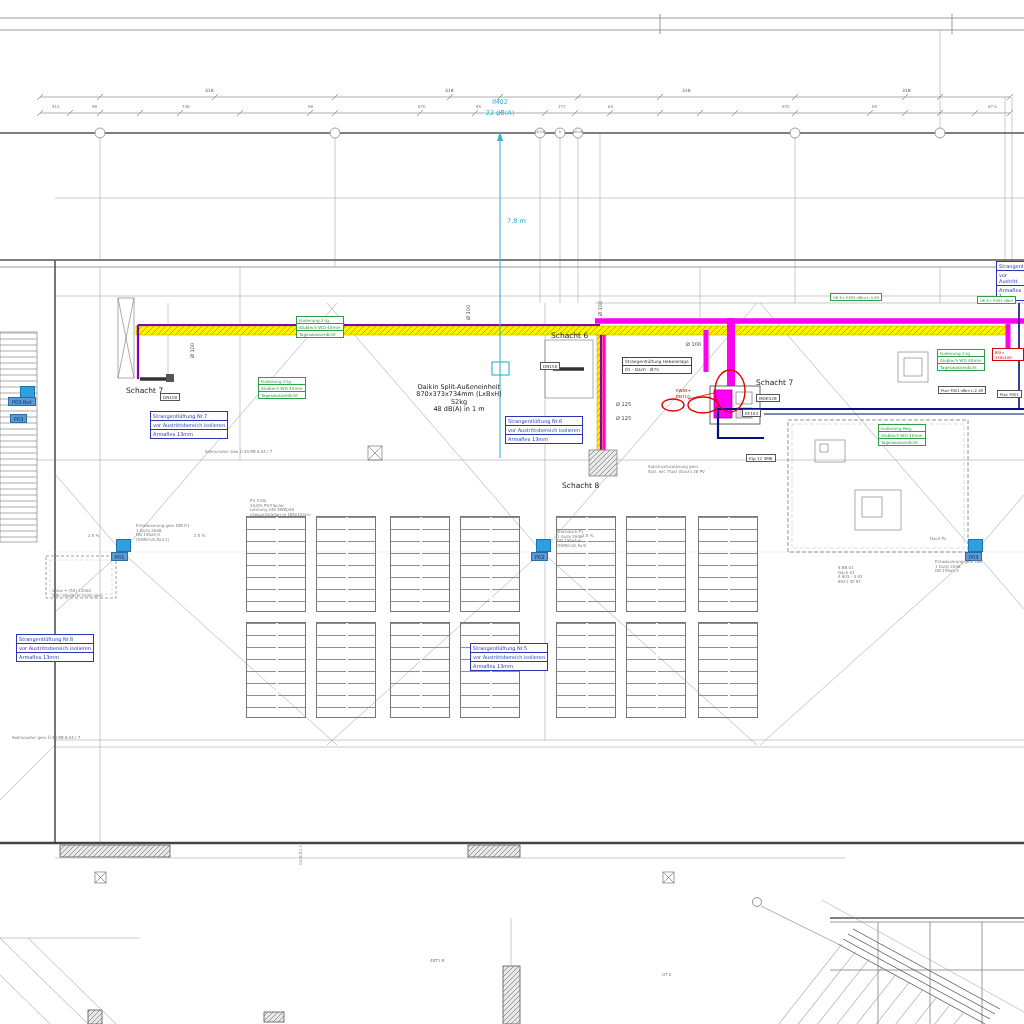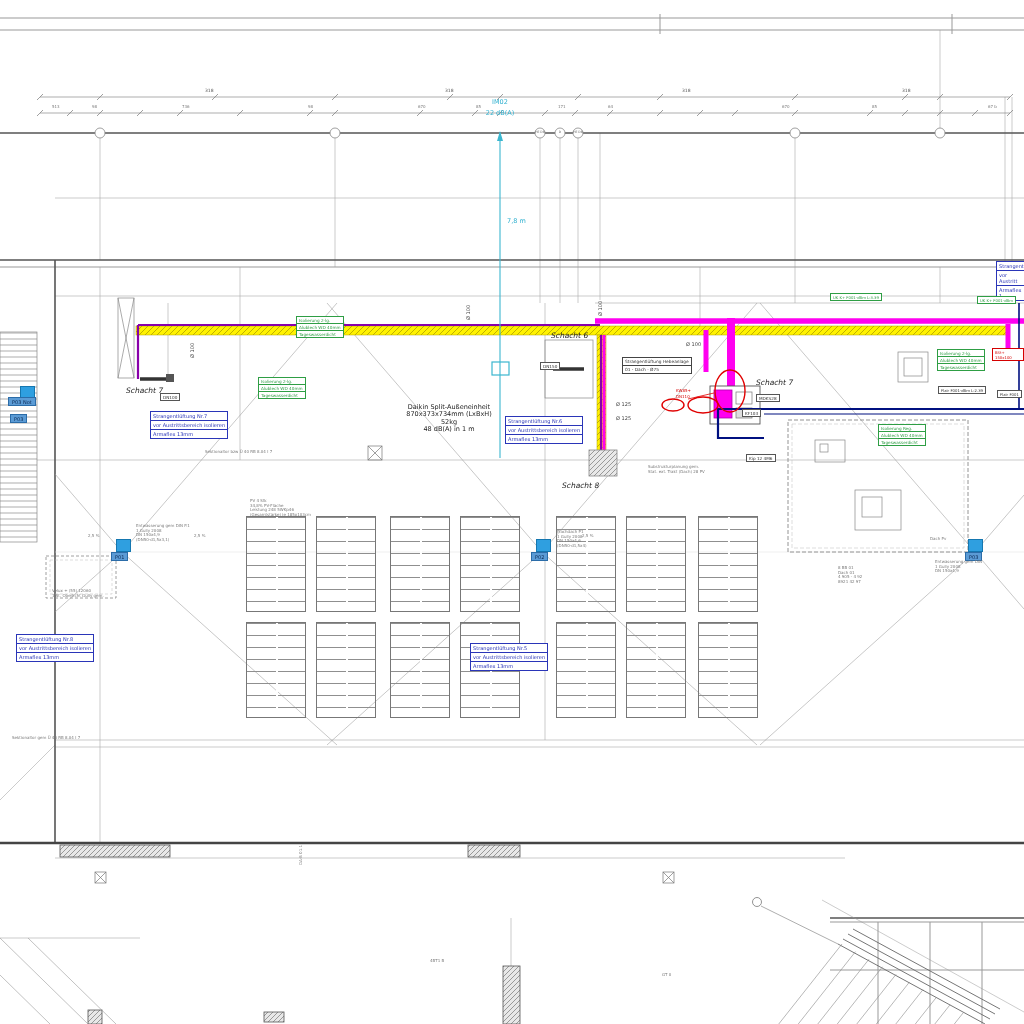--- a/index.html
+++ b/index.html
@@ -4,21 +4,21 @@
 <style>
   html,body{margin:0;padding:0;background:#fff;}
   .stage{position:relative;width:1024px;height:1024px;background:#fff;overflow:hidden;
          font-family:"DejaVu Sans",sans-serif;}
   svg.lines{position:absolute;left:0;top:0;}
   .t{position:absolute;white-space:nowrap;color:#333;line-height:1.15;}
   .f4{font-size:4px;color:#7a7a7a;}
   .f45{font-size:4.5px;color:#555;}
   .f5{font-size:5px;color:#444;}
   .f65{font-size:6.5px;color:#222;}
-  .f7{font-size:7.5px;color:#222;font-style:italic;}
+  .f7{font-size:7.5px;color:#222;}
   .cy{color:#2fb0cf;}
   .red{color:#d40000;}
   .ctr{text-align:center;}
   .rot{transform:rotate(-90deg);transform-origin:left top;}
   .vert{writing-mode:vertical-rl;transform:rotate(180deg);}
   .bnote{position:absolute;background:#fff;border:1px solid #2a35b8;color:#2a35b8;font-size:5px;}
   .bnote div{border-bottom:1px solid #2a35b8;padding:1px 2px;}
   .bnote div:last-child{border-bottom:none;}
   .gnote{position:absolute;background:#fff;border:1px solid #2e9e44;color:#2e9e44;font-size:4.2px;}
   .gnote div{border-bottom:1px solid #2e9e44;padding:0.5px 2px;}
@@ -271,21 +271,21 @@
       </div>
       <div class="panel" style="left: 698px; top: 622px; width: 60px; height: 96px;">
         <div class="panelgap"></div>
       </div>
     </div>
 
 <div class="t f65 cy ctr" style="left:470px;top:99px;width:60px;">IM02</div>
 <div class="t f65 cy ctr" style="left:470px;top:110px;width:60px;">22 dB(A)</div>
 <div class="t f65 cy" style="left:507px;top:218px;">7,8 m</div>
 
-<div class="t f65 ctr" style="left:381px;top:384px;width:136px;margin-top:20px;">
+<div class="t f65 ctr" style="left:391px;top:384px;width:136px;">
   <div>Daikin Split-Außeneinheit</div>
   <div>870x373x734mm (LxBxH)</div>
   <div>52kg</div>
   <div>48 dB(A) in 1 m</div>
 </div>
 
 <div class="t f7" style="left:110px;top:387px;margin-left:16px;">Schacht 7</div>
 <div class="t f7" style="left:551px;top:332px;">Schacht 6</div>
 <div class="t f7" style="left:562px;top:482px;">Schacht 8</div>
 <div class="t f7" style="left:756px;top:379px;">Schacht 7</div>

